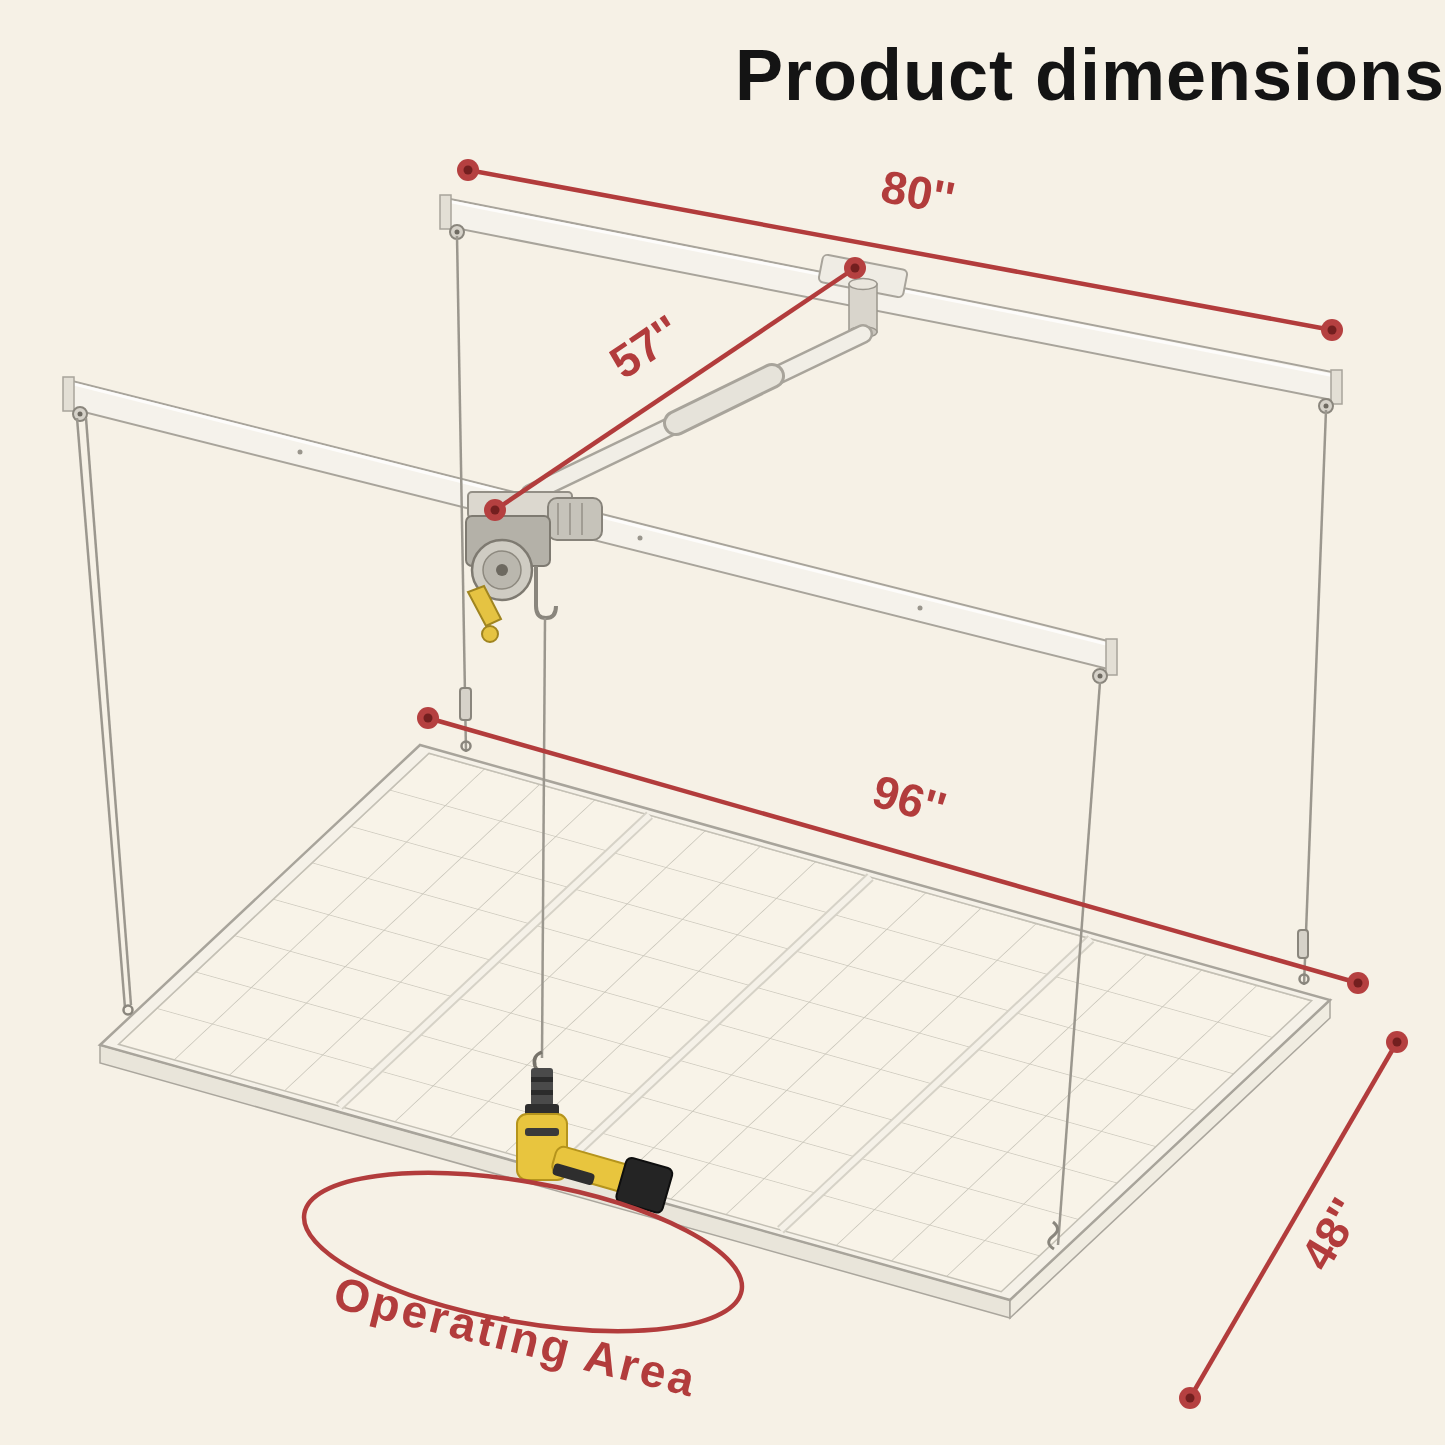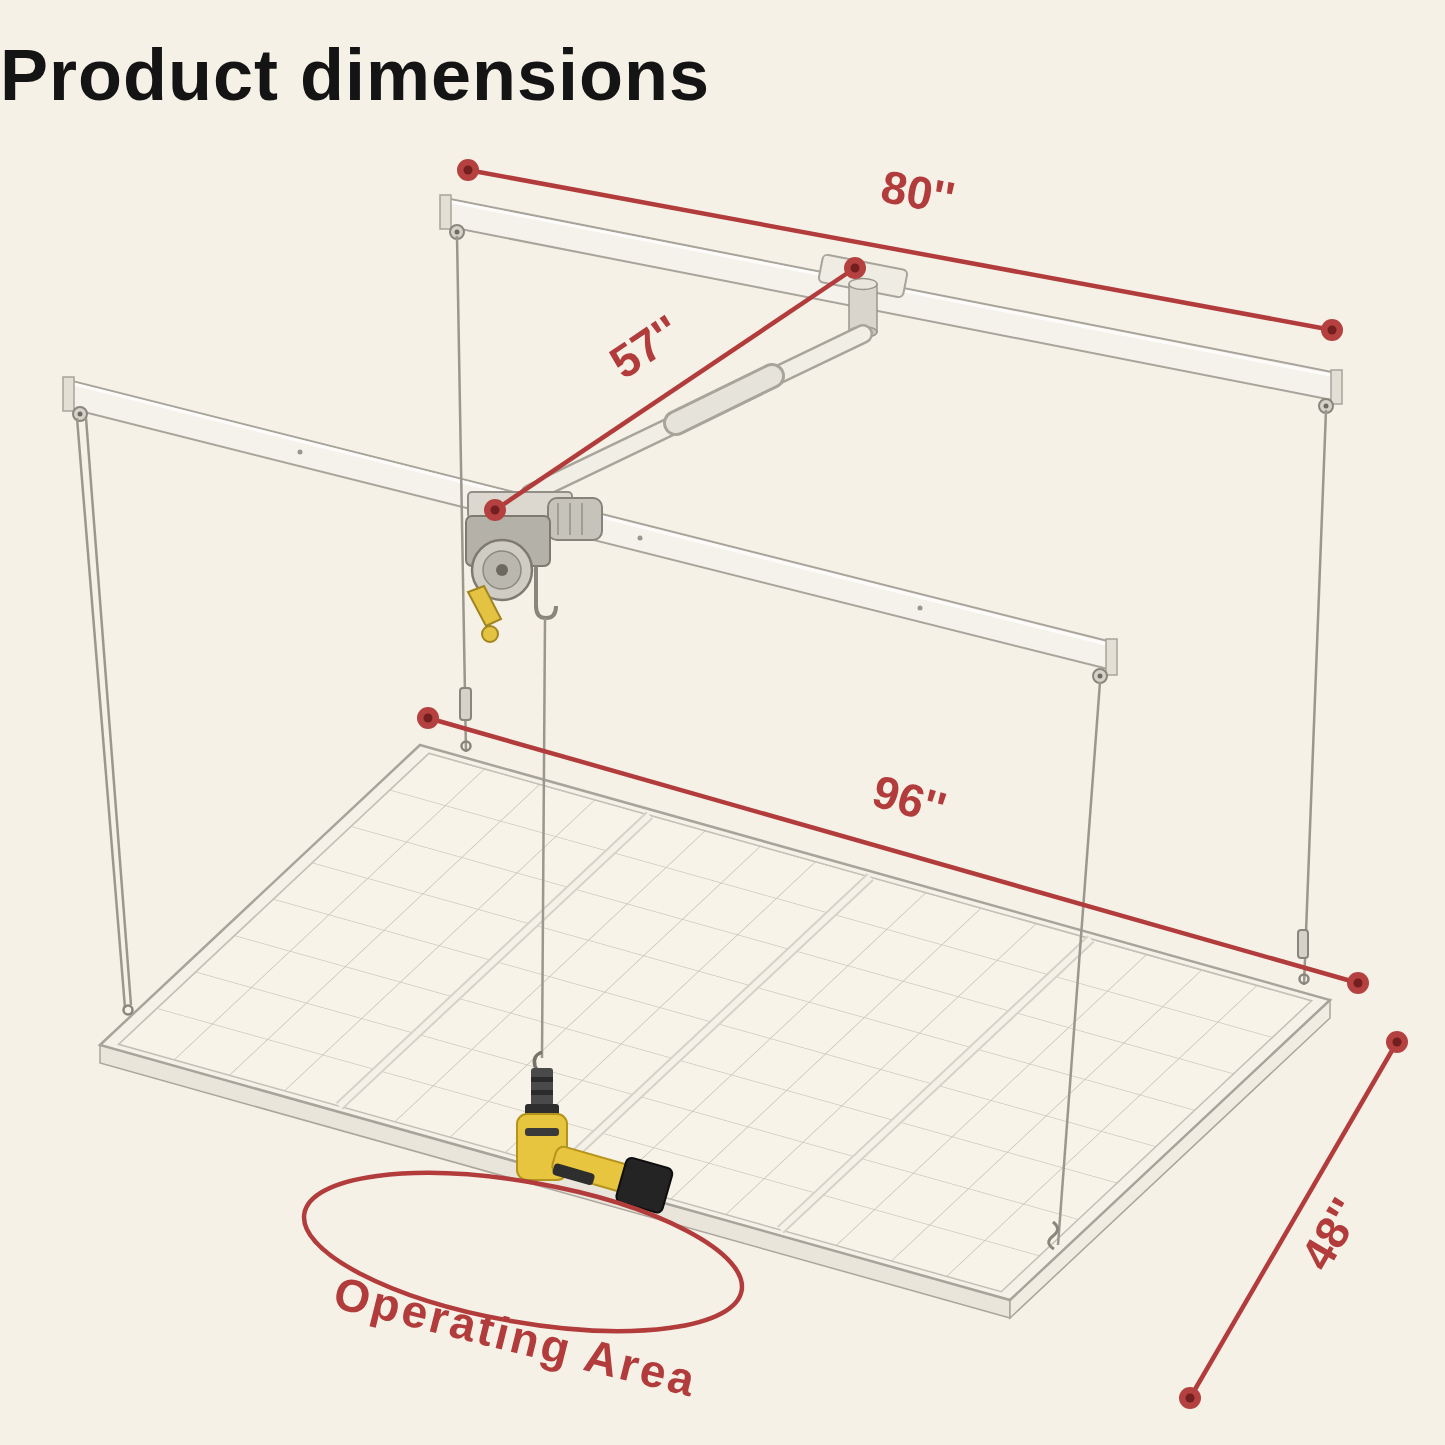--- a/index.html
+++ b/index.html
@@ -5,21 +5,21 @@
   html,body{margin:0;padding:0;}
   body{
     width:1445px;height:1445px;
     background:#f6f1e6;
     font-family:"Liberation Sans",sans-serif;
     overflow:hidden;
   }
   .stage{position:relative;width:1445px;height:1445px;}
   .title{
     position:absolute;top:34px;left:0;width:100%;margin:0;
-    text-align:left;font-size:72px;font-weight:700;color:#141414;
+    text-align:right;font-size:72px;font-weight:700;color:#141414;
     letter-spacing:1px;
   }
   svg.diagram{position:absolute;left:0;top:0;}
   .dim-text{font-size:46px;font-weight:700;fill:#b23c3c;}
   .op-text{font-size:46px;font-weight:700;fill:#b23c3c;letter-spacing:3px;}
 </style>
 </head>
 <body>
 
 <div class="stage">

